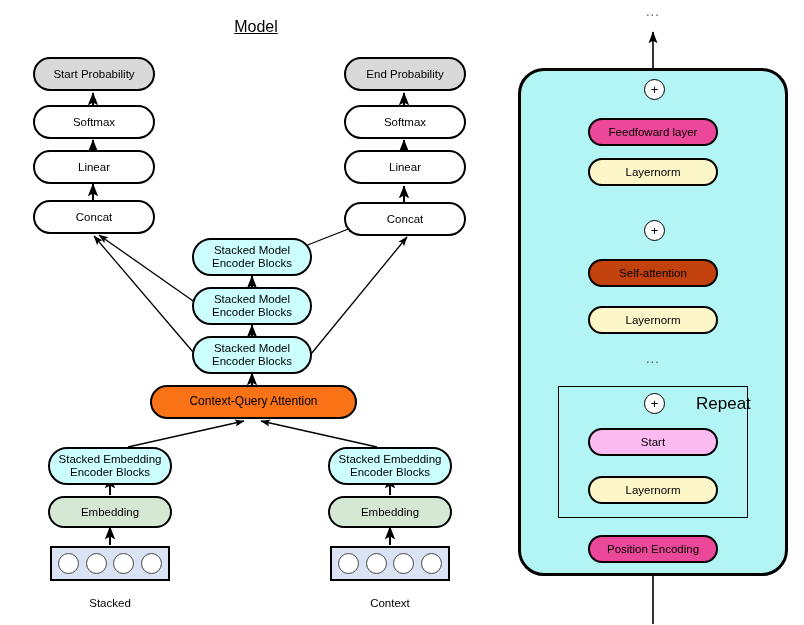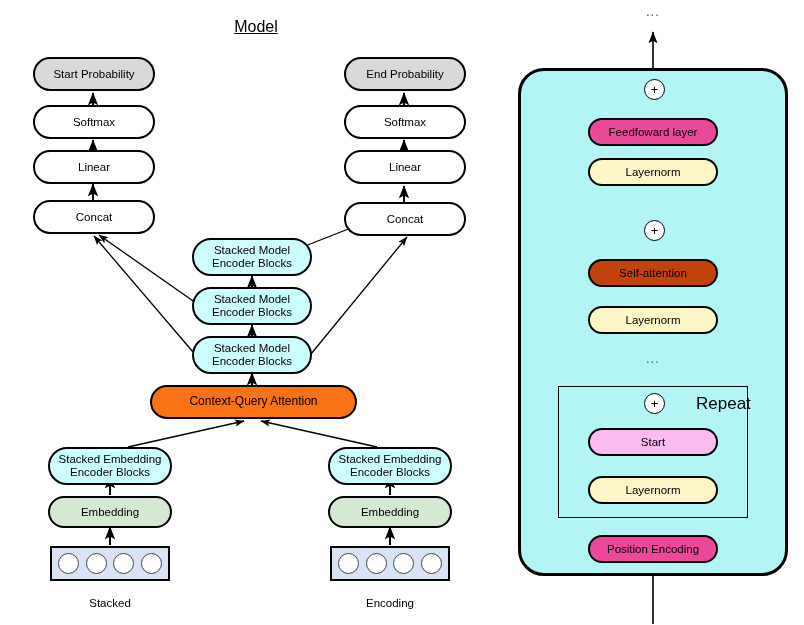--- a/index.html
+++ b/index.html
@@ -257,21 +257,21 @@
 
   <div class="node pill" style="left:328px; top:496px; width:124px; height:32px; background:#d5e8d4;">Embedding</div>
 
   <div class="token-box" style="left:330px; top:546px; width:120px; height:35px; background:#dae3f3;">
     <span class="token-dot"></span>
     <span class="token-dot"></span>
     <span class="token-dot"></span>
     <span class="token-dot"></span>
   </div>
 
-  <div class="caption" style="left:330px; top:597px; width:120px;">Encoding</div>
+  <div class="caption" style="left:330px; top:597px; width:120px;">Context</div>
 
   <div class="enc-container" style="left:518px; top:68px; width:270px; height:508px; background:#b3f5f5;"></div>
 
   <div class="plus" style="left:644px; top:79px;">+</div>
 
   <div class="node pill" style="left:588px; top:118px; width:130px; height:28px; background:#ec4899;">Feedfoward layer</div>
 
   <div class="node pill" style="left:588px; top:158px; width:130px; height:28px; background:#fdf6c8;">Layernorm</div>
 
   <div class="plus" style="left:644px; top:220px;">+</div>

